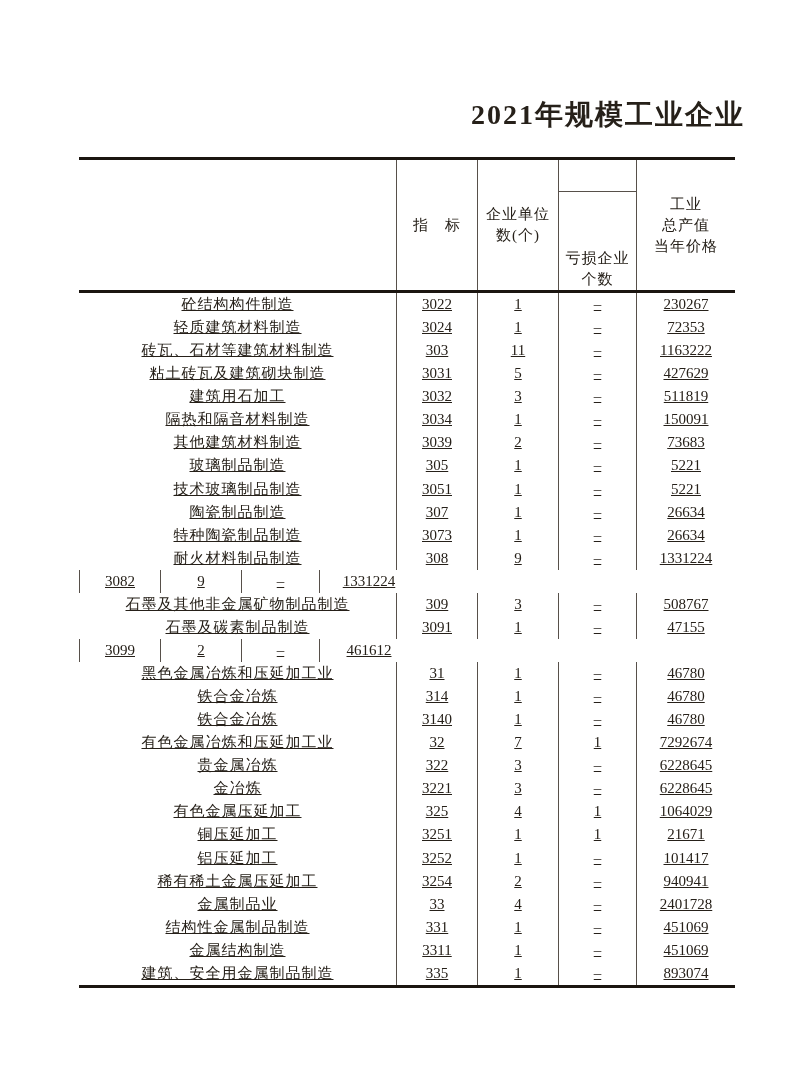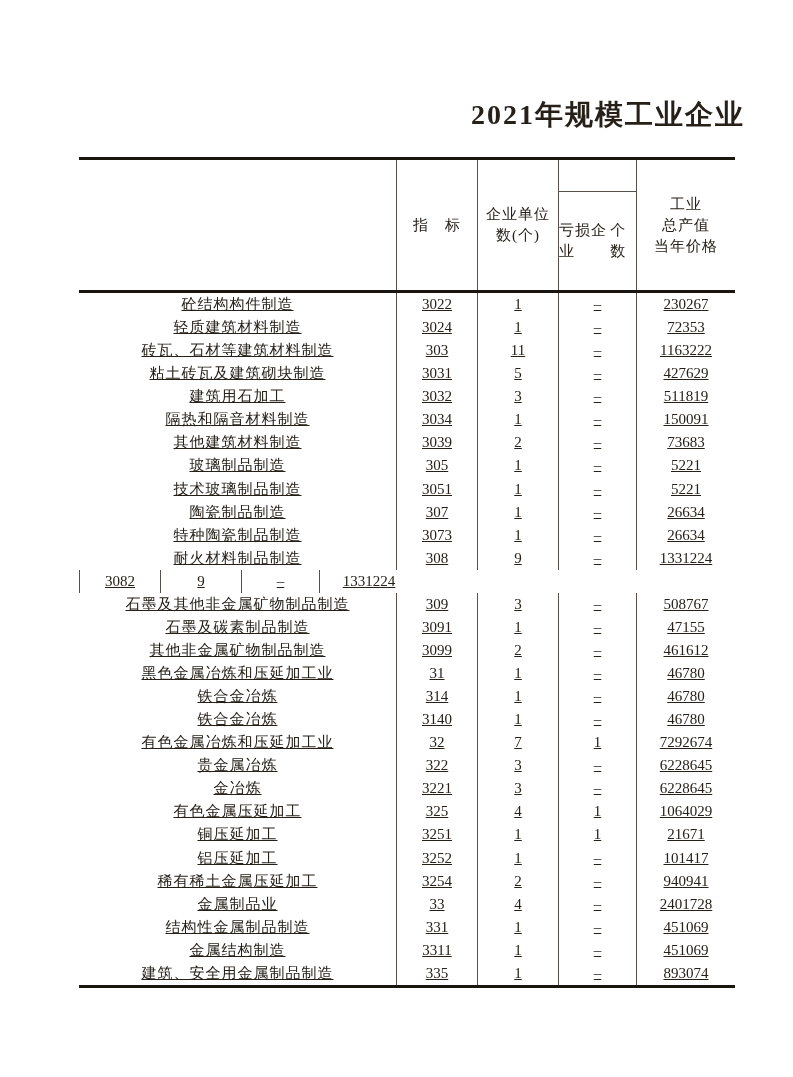--- a/index.html
+++ b/index.html
@@ -44,21 +44,21 @@
   .c4{width:78px;}
   .c5{width:99px;}
   .c2,.c3,.c4,.c5{border-left:1px solid #57504a;}
   .thead .c4{justify-content:flex-start;padding:0;}
   .loss-top{
     height:31px;width:100%;
     border-bottom:1px solid #57504a;
   }
   .loss-label{
     flex:1;width:100%;
-    display:flex;
+    display:flex;flex-direction:column;
     align-items:center;justify-content:flex-end;
     line-height:21px;
   }
   .tbody{
     border-bottom:3px solid #1b1510;
   }
   .trow{
     display:flex;
     height:23.07px;
     text-decoration:underline;
@@ -218,21 +218,20 @@
 
   <div class="trow">
     <div class="td c1">石墨及碳素制品制造</div>
     <div class="td c2">3091</div>
     <div class="td c3">1</div>
     <div class="td c4">–</div>
     <div class="td c5">47155</div>
   </div>
 
   <div class="trow">
-    <div class="td c1">其他非金属矿物制品制造</div>
     <div class="td c2">3099</div>
     <div class="td c3">2</div>
     <div class="td c4">–</div>
     <div class="td c5">461612</div>
   </div>
 
   <div class="trow">
     <div class="td c1">黑色金属冶炼和压延加工业</div>
     <div class="td c2">31</div>
     <div class="td c3">1</div>

